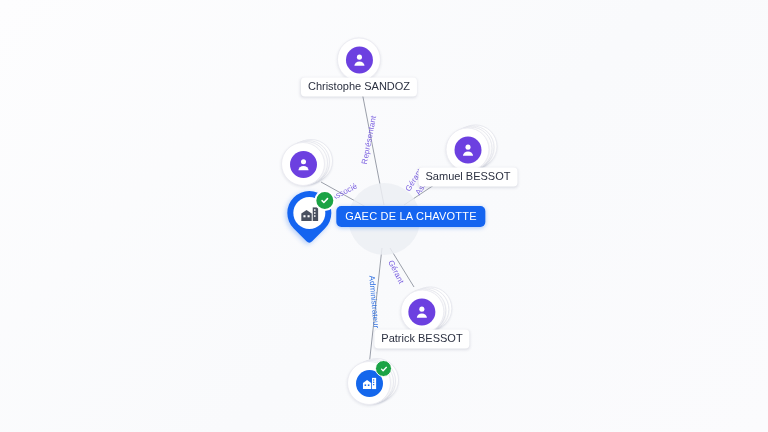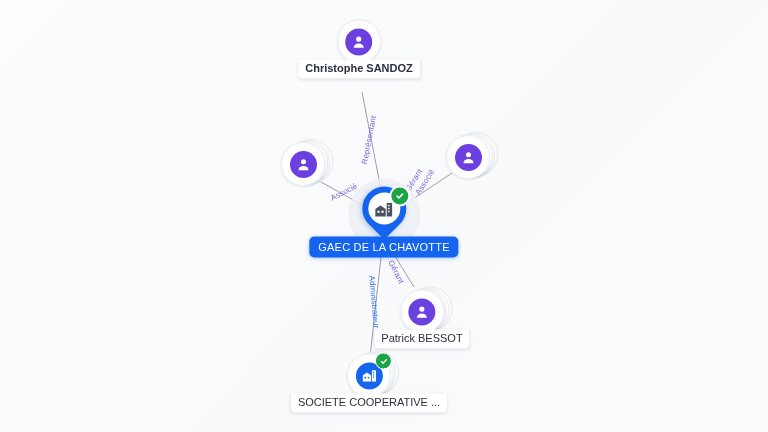--- a/index.html
+++ b/index.html
@@ -115,21 +115,21 @@
     line-height: 1.1;
     position: relative;
     z-index: 6;
   }
 
   
   #node-center {
     position: absolute;
     transform: translate(-50%, -50%);
     display: flex;
-    flex-direction: column;
+    flex-direction: row;
     align-items: center;
     z-index: 20;
   }
   .center-halo {
     position: absolute;
     width: 72px;
     height: 72px;
     left: 50%;
     top: 28px;
     transform: translate(-50%, -50%);
@@ -223,21 +223,21 @@
   <div id="edge-label-layer">
       <div class="edge-label purple" style="color: rgb(122, 95, 224); left: 369px; top: 140px; transform: translate(-50%, -50%) rotate(-79deg);">Représentant</div>
       <div class="edge-label purple" style="color: rgb(122, 95, 224); left: 344px; top: 192px; transform: translate(-50%, -50%) rotate(-27deg);">Associé</div>
       <div class="edge-label purple" style="color: rgb(122, 95, 224); left: 414px; top: 180px; transform: translate(-50%, -50%) rotate(-58deg);">Gérant</div>
       <div class="edge-label purple" style="color: rgb(122, 95, 224); left: 425px; top: 182px; transform: translate(-50%, -50%) rotate(-58deg);">Associé</div>
       <div class="edge-label purple" style="color: rgb(122, 95, 224); left: 396px; top: 272px; transform: translate(-50%, -50%) rotate(63deg);">Gérant</div>
       <div class="edge-label blue" style="color: rgb(47, 111, 224); left: 374px; top: 302px; transform: translate(-50%, -50%) rotate(85deg);">Administrateur</div>
     </div>
 
   <div id="node-layer">
-      <div class="node" style="left: 359px; top: 49px; font-weight: bold;">
+      <div class="node" style="left: 359px; top: 67px;">
         <div class="avatar-wrap">
           <div class="avatar-ring">
             <div class="avatar-circle" style="background: rgb(108, 64, 224);">
               <svg width="15" height="15" viewBox="0 0 16 16">
                 <circle cx="8" cy="5" r="2.7" fill="#ffffff"></circle>
                 <path d="M2.6 14.2 a5.4 4.6 0 0 1 10.8 0 Z" fill="#ffffff"></path>
               </svg>
             </div>
           </div>
         </div>
@@ -265,20 +265,21 @@
           <div class="stack-card s3"></div>
           <div class="avatar-ring">
             <div class="avatar-circle" style="background: rgb(108, 64, 224);">
               <svg width="15" height="15" viewBox="0 0 16 16">
                 <circle cx="8" cy="5" r="2.7" fill="#ffffff"></circle>
                 <path d="M2.6 14.2 a5.4 4.6 0 0 1 10.8 0 Z" fill="#ffffff"></path>
               </svg>
             </div>
           </div>
         </div>
+        <div class="node-label">Samuel BESSOT</div>
       </div>
       <div class="node" style="left: 422px; top: 319px;">
         <div class="avatar-wrap">
           <div class="stack-card s1"></div>
           <div class="stack-card s2"></div>
           <div class="stack-card s3"></div>
           <div class="avatar-ring">
             <div class="avatar-circle" style="background: rgb(108, 64, 224);">
               <svg width="15" height="15" viewBox="0 0 16 16">
                 <circle cx="8" cy="5" r="2.7" fill="#ffffff"></circle>
@@ -306,21 +307,20 @@
                 <rect x="11.8" y="8.6" width="1.3" height="1.3" fill="#1467ec"></rect>
               </svg>
             </div>
           </div>
           <div class="badge-check">
             <svg width="8" height="8" viewBox="0 0 12 12">
               <path d="M2.3 6.2 L4.7 8.6 L9.6 3.5" stroke="#ffffff" stroke-width="2" fill="none" stroke-linecap="round" stroke-linejoin="round"></path>
             </svg>
           </div>
         </div>
-        <div class="node-label">SOCIETE COOPERATIVE ...</div>
       </div>
     </div>
 
   <div id="node-center" style="left: 384px; top: 222px;">
     <div class="center-halo"></div>
     <div class="pin-wrap">
       <div class="pin-shape"></div>
       <div class="pin-inner">
         <svg width="19" height="17" viewBox="0 0 19 17">
           <path d="M1 16 L1 8.5 L6.2 5 L11.4 8.5 L11.4 16 Z" fill="#4a5160"></path>

